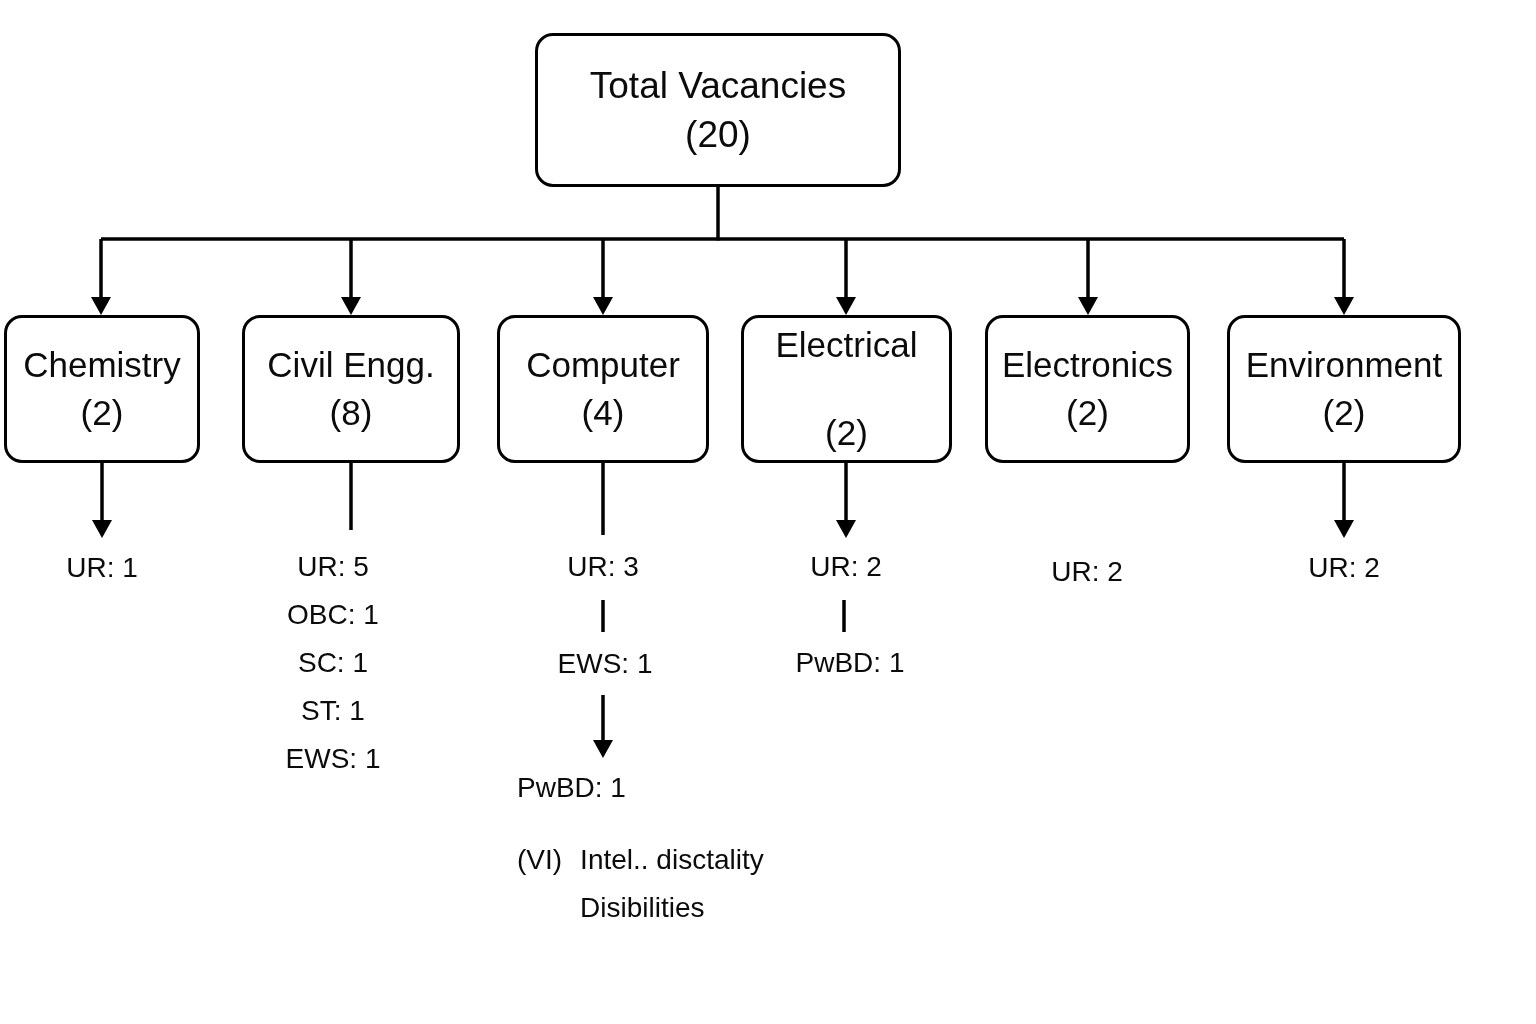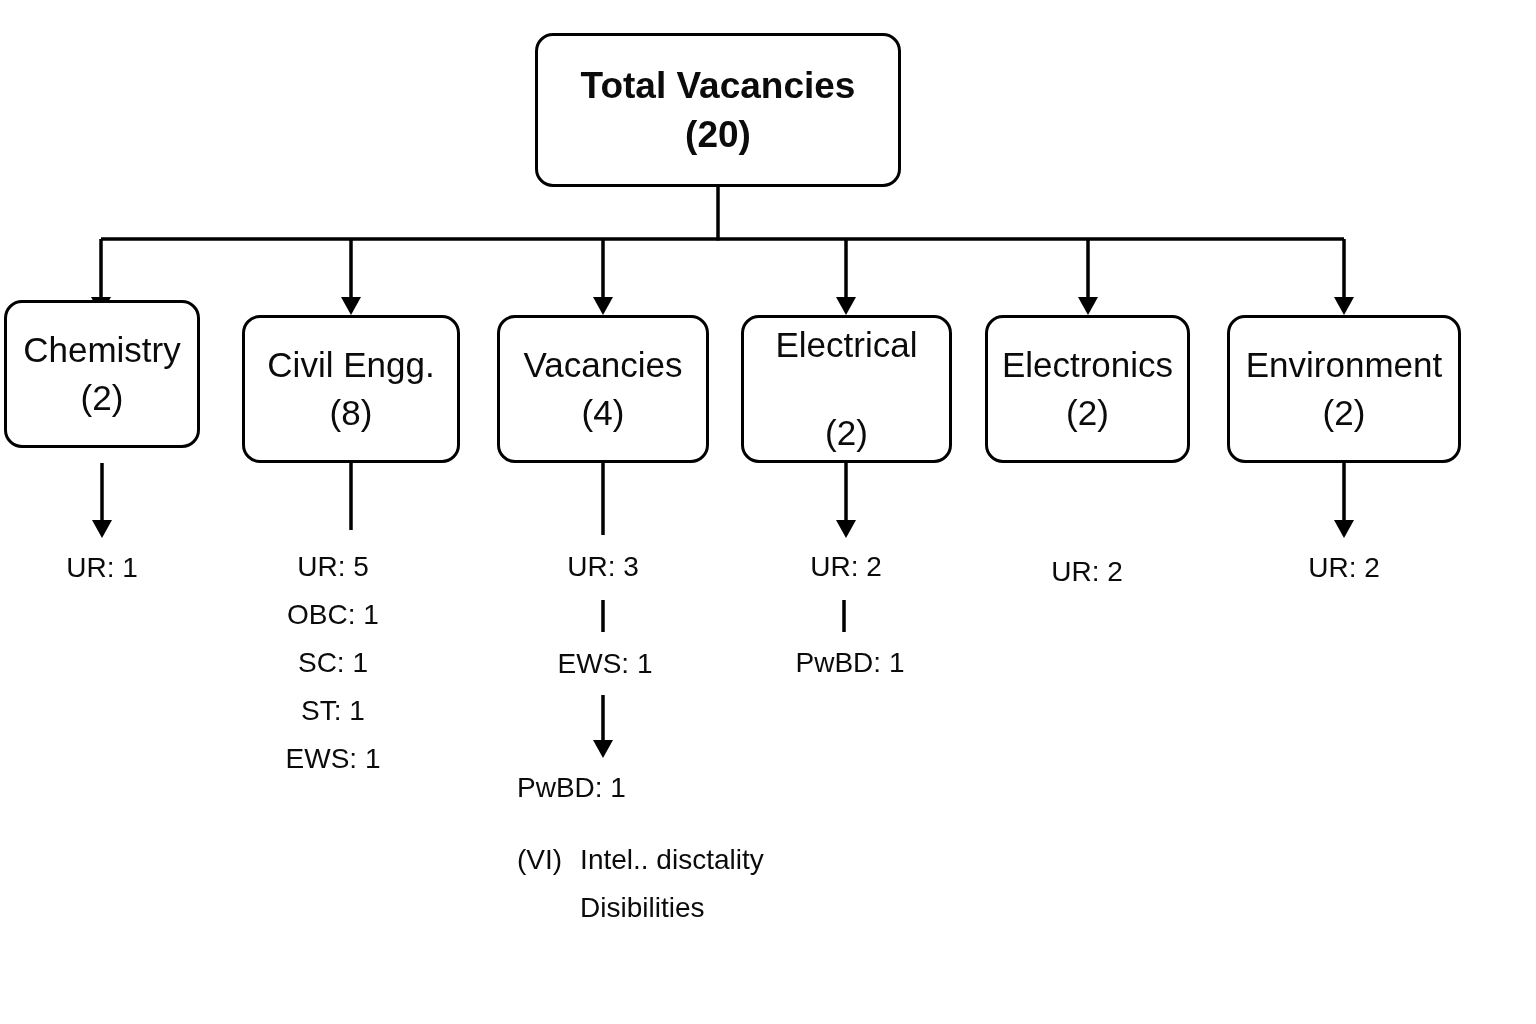--- a/index.html
+++ b/index.html
@@ -24,21 +24,21 @@
     background: #ffffff;
     display: flex;
     flex-direction: column;
     align-items: center;
     justify-content: center;
     text-align: center;
     font-size: 35px;
     line-height: 48px;
     white-space: nowrap;
   }
-  .node.root { font-weight: 700; font-size: 37px; line-height: 49px; align-items: center; }
+  .node.root { font-weight: 400; font-size: 37px; line-height: 49px; align-items: center; }
 
   .detail {
     position: absolute;
     font-size: 28px;
     line-height: 48px;
     white-space: nowrap;
   }
   .detail.centered { transform: translateX(-50%); text-align: center; }
 
   .vi-row { display: flex; gap: 18px; align-items: flex-start; margin-top: 24px; }
@@ -84,30 +84,30 @@
 
     <line x1="1344" y1="463" x2="1344" y2="522"></line>
     <polygon points="1334,520 1354,520 1344,538"></polygon>
   </svg>
 
   <div class="node root" style="left:535px; top:33px; width:366px; height:154px;">
     <div>Total Vacancies</div>
     <div>(20)</div>
   </div>
 
-  <div class="node" style="left:4px; top:300px; width:196px; height:148px;">
+  <div class="node" style="left:4px; top:315px; width:196px; height:148px;">
     <div>Chemistry</div>
     <div>(2)</div>
   </div>
   <div class="node" style="left:242px; top:315px; width:218px; height:148px;">
     <div>Civil Engg.</div>
     <div>(8)</div>
   </div>
   <div class="node" style="left:497px; top:315px; width:212px; height:148px;">
-    <div>Vacancies</div>
+    <div>Computer</div>
     <div>(4)</div>
   </div>
   <div class="node" style="left:741px; top:315px; width:211px; height:148px;gap:40px;">
     <div>Electrical</div>
     <div>(2)</div>
   </div>
   <div class="node" style="left:985px; top:315px; width:205px; height:148px;">
     <div>Electronics</div>
     <div>(2)</div>
   </div>

